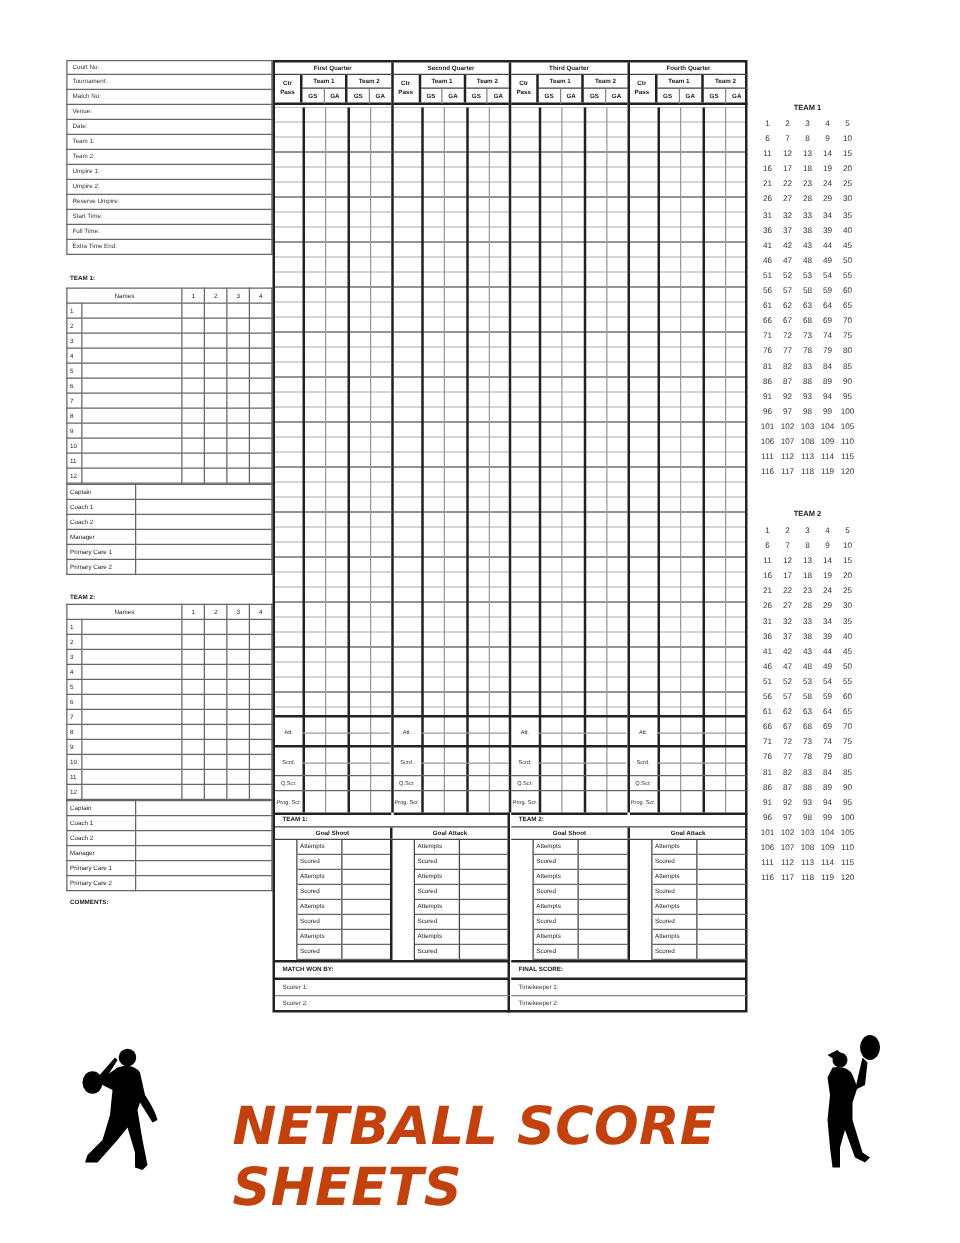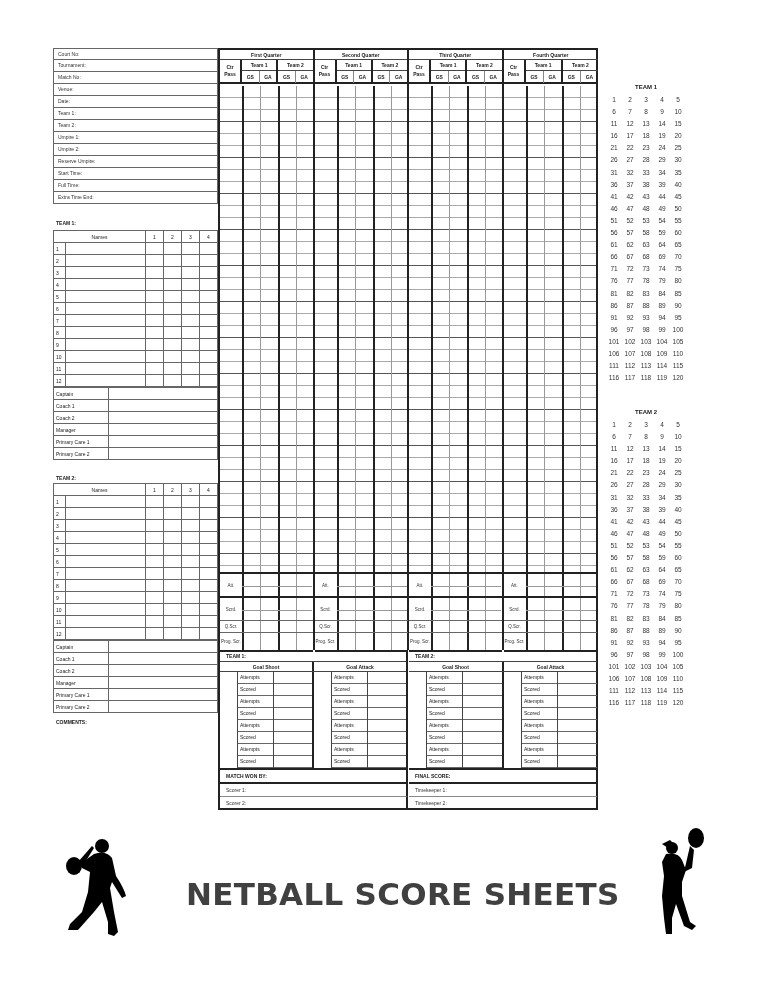--- a/index.html
+++ b/index.html
@@ -60,21 +60,21 @@
   .ts-vals div { height: 12px; border-bottom: 1px solid #666; }
 
   .bottom-row { position: absolute; width: 188px; border-top: 2px solid #222; font-size: 5px; padding-left: 6px; }
 
   
   .numgrid { position: absolute; left: 606px; width: 80px; }
   .ng-title { text-align: center; font-size: 6px; font-weight: bold; height: 12px; }
   .ng-row { display: flex; height: 12.1px; }
   .ng-row span { flex: 1; text-align: center; font-size: 6.5px; color: #333; }
 
-  #title { left: 186px; top: 876px; font-family: "DejaVu Sans", sans-serif; font-weight: bold; font-size: 31px; color: #404040; letter-spacing: 0.3px; }
+  #title { left: 186px; top: 876px; font-family: "DejaVu Sans", sans-serif; font-weight: bold; font-size: 42px; color: #c2410c; letter-spacing: 0.3px; font-style: italic; }
 </style>
 </head>
 <body>
 
 <div id="info" class="abs">
     <div class="info-row t">Court No:</div>
     <div class="info-row t">Tournament:</div>
     <div class="info-row t">Match No:</div>
     <div class="info-row t">Venue:</div>
     <div class="info-row t">Date:</div>

